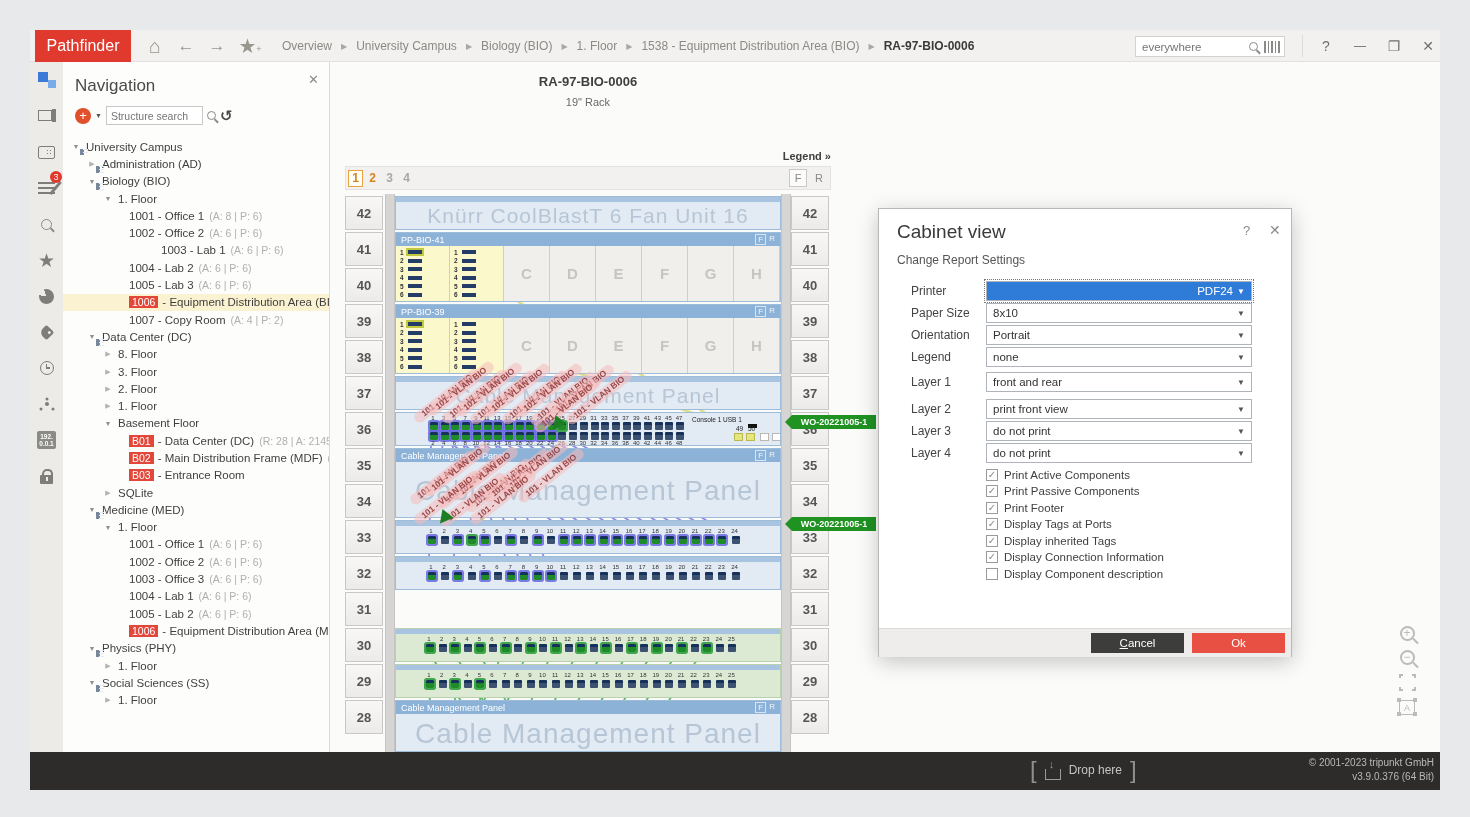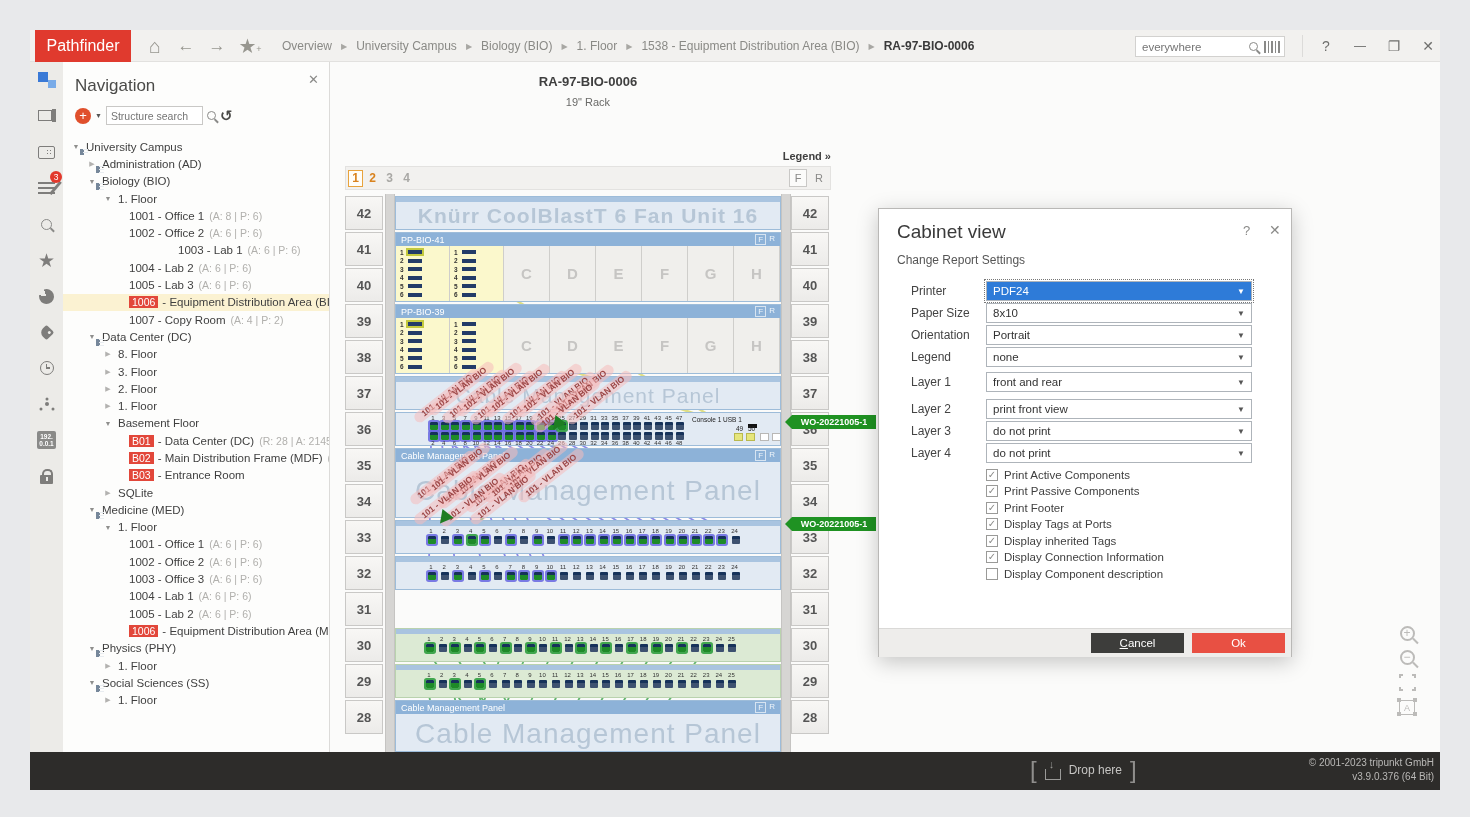--- a/index.html
+++ b/index.html
@@ -137,21 +137,21 @@
   #dialog{left:878px;top:208px;width:414px;height:449px;background:#fff;border:1px solid #b9b8b6;box-shadow:0 5px 20px rgba(0,0,0,.22);}
   #dlgtitle{left:18px;top:12px;font-size:19px;color:#3a3a3a;}
   #dlghelp{left:364px;top:14px;font-size:13px;color:#8a8a88;}
   #dlgclose{left:390px;top:13px;font-size:14px;color:#8a8a88;}
   #dlgsub{left:18px;top:44px;font-size:12px;color:#555;}
   .frow{position:absolute;left:0;width:414px;height:20px;}
   .frow .flabel{position:absolute;left:32px;top:3px;font-size:12px;color:#444;}
   .fsel{position:absolute;left:107px;top:0;width:266px;height:20px;border:1px solid #aeb4ba;background:#fff;
     font-size:11.5px;color:#333;display:flex;align-items:center;padding:0 18px 0 6px;}
   .fsel .arr{position:absolute;right:6px;font-size:8px;color:#555;}
-  .fsel.selected{background:#2e7bd8;color:#fff;outline:1px dotted #777;outline-offset:1px;}
+  .fsel.selected{background:#2e7bd8;color:#fff;outline:1px dotted #777;outline-offset:1px;justify-content:flex-end;}
   .fsel.selected .arr{color:#fff;}
   .cbrow{position:absolute;left:107px;height:15px;display:flex;align-items:center;gap:6px;font-size:11.5px;color:#3f3f3f;}
   .cb{width:12px;height:12px;border:1px solid #9a9a98;background:#fff;font-size:10px;color:#8a8a88;line-height:10px;text-align:center;}
   #dlgfoot{left:0;top:419px;width:412px;height:29px;background:#eeedeb;border-top:1px solid #dad9d7;}
   .dbtn{position:absolute;top:4px;width:93px;height:20px;font-size:11.5px;display:flex;align-items:center;justify-content:center;}
   #btncancel{left:212px;background:#3d3d3b;color:#fff;}
   #btncancel .u{text-decoration:underline;}
   #btnok{left:313px;background:#e85043;color:#fff;}
 
   
@@ -285,21 +285,21 @@
       <div class="trow" style="padding-left: 56px;">
         <span class="exp"></span>
         <span>1001 - Office 1</span>
         <span class="tstats">(A: 8 | P: 6)</span>
       </div>
       <div class="trow" style="padding-left: 56px;">
         <span class="exp"></span>
         <span>1002 - Office 2</span>
         <span class="tstats">(A: 6 | P: 6)</span>
       </div>
-      <div class="trow" style="padding-left: 88px; margin-left: 17px;">
+      <div class="trow" style="padding-left: 88px;">
         <span class="exp"></span>
         <span>1003 - Lab 1</span>
         <span class="tstats">(A: 6 | P: 6)</span>
       </div>
       <div class="trow" style="padding-left: 56px;">
         <span class="exp"></span>
         <span>1004 - Lab 2</span>
         <span class="tstats">(A: 6 | P: 6)</span>
       </div>
       <div class="trow" style="padding-left: 56px;">
@@ -516,21 +516,21 @@
     <div class="numcell" style="left: 0px; top: 398px;">31</div>
     <div class="numcell" style="left: 446px; top: 398px;">31</div>
     <div class="numcell" style="left: 0px; top: 434px;">30</div>
     <div class="numcell" style="left: 446px; top: 434px;">30</div>
     <div class="numcell" style="left: 0px; top: 470px;">29</div>
     <div class="numcell" style="left: 446px; top: 470px;">29</div>
     <div class="numcell" style="left: 0px; top: 506px;">28</div>
     <div class="numcell" style="left: 446px; top: 506px;">28</div>
     <div class="panel" style="top: 2px; height: 34px;">
       <div class="pstrip"></div>
-      <div class="biglabel" style="top: 6.5px; font-weight: bold;">Knürr CoolBlastT 6 Fan Unit 16</div>
+      <div class="biglabel" style="top: 6.5px;">Knürr CoolBlastT 6 Fan Unit 16</div>
     </div>
     <div class="panel" style="top: 38px; height: 70px;">
       <div class="phead">
         <span>PP-BIO-41</span>
         <span class="fr">
           <span class="fb">F</span>
           <span>R</span>
         </span>
       </div>
       <div class="ppbody">

